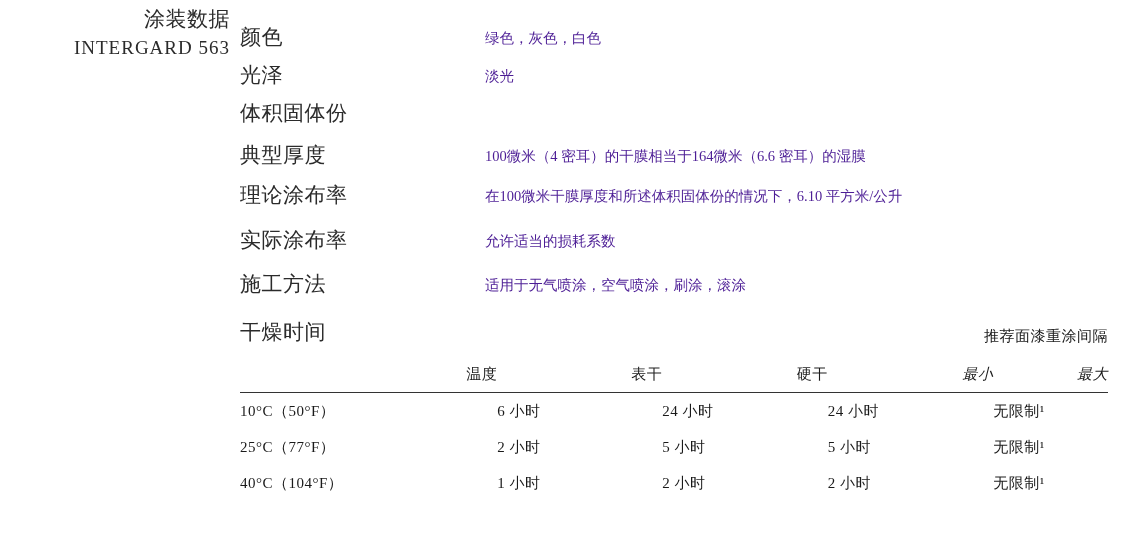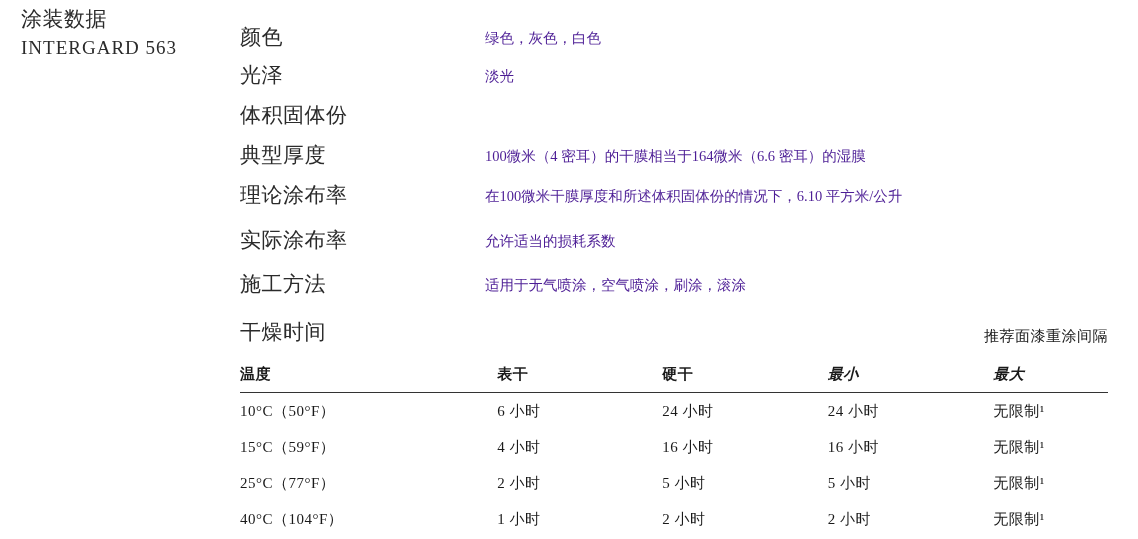--- a/index.html
+++ b/index.html
@@ -17,23 +17,24 @@
   }
   .page {
     position: relative;
     width: 1138px;
     height: 539px;
   }
 
   
   .title-block {
     position: absolute;
-    left: 21px;
+    left: 30px;
     top: 4px;
     width: 200px;
+    text-align: right;
   }
   .title-main {
     font-size: 21px;
     line-height: 30px;
     color: #2b2b2b;
     letter-spacing: 0.5px;
   }
   .title-sub {
     font-size: 19px;
     line-height: 28px;
@@ -73,21 +74,21 @@
     color: #4c1d95;
   }
   .prop-value .line {
     display: block;
     white-space: nowrap;
   }
 
   
   #row-color     { position: absolute; top: 2px;   left: 0; right: 0; }
   #row-gloss     { position: absolute; top: 40px;  left: 0; right: 0; }
-  #row-volume    { position: absolute; top: 80px;  left: 0; right: 0; }
+  #row-volume    { position: absolute; top: 80px;  left: 0; right: 0; font-family: Liberation Mono, monospace; }
   #row-thickness { position: absolute; top: 120px; left: 0; right: 0; }
   #row-coverage  { position: absolute; top: 160px; left: 0; right: 0; }
   #row-practical { position: absolute; top: 205px; left: 0; right: 0; }
   #row-method    { position: absolute; top: 249px; left: 0; right: 0; }
   #row-drying    { position: absolute; top: 297px; left: 0; right: 0; }
 
   
   .dry-note {
     position: absolute;
     right: 30px;
@@ -100,22 +101,22 @@
   table.dry {
     position: absolute;
     left: 240px;
     top: 365px;
     width: 868px;
     border-collapse: collapse;
     font-size: 15px;
     color: #1a1a1a;
   }
   table.dry th {
-    font-weight: bold;
-    text-align: left;
+    font-weight: normal;
+    text-align: right;
     padding: 0 0 8px 0;
     letter-spacing: 0.5px;
   }
   table.dry thead tr {
     border-bottom: 1px solid #333;
   }
   table.dry td {
     padding: 9px 0 8px 0;
     letter-spacing: 0.5px;
     white-space: nowrap;
@@ -205,27 +206,20 @@
     </thead>
     <tbody>
       <tr>
         <td class="c-temp">10°C（50°F）</td>
         <td class="c-touch">6 小时</td>
         <td class="c-hard">24 小时</td>
         <td class="c-min">24 小时</td>
         <td class="c-max">无限制¹</td>
       </tr>
       <tr>
-        <td class="c-temp">15°C（59°F）</td>
-        <td class="c-touch">4 小时</td>
-        <td class="c-hard">16 小时</td>
-        <td class="c-min">16 小时</td>
-        <td class="c-max">无限制¹</td>
-      </tr>
-      <tr>
         <td class="c-temp">25°C（77°F）</td>
         <td class="c-touch">2 小时</td>
         <td class="c-hard">5 小时</td>
         <td class="c-min">5 小时</td>
         <td class="c-max">无限制¹</td>
       </tr>
       <tr>
         <td class="c-temp">40°C（104°F）</td>
         <td class="c-touch">1 小时</td>
         <td class="c-hard">2 小时</td>

